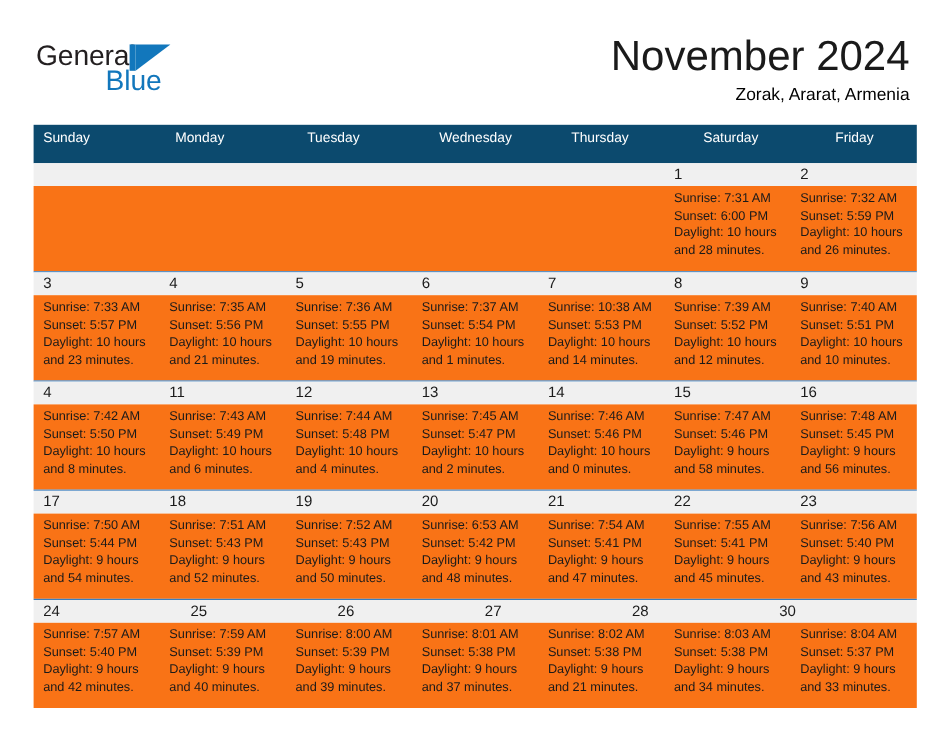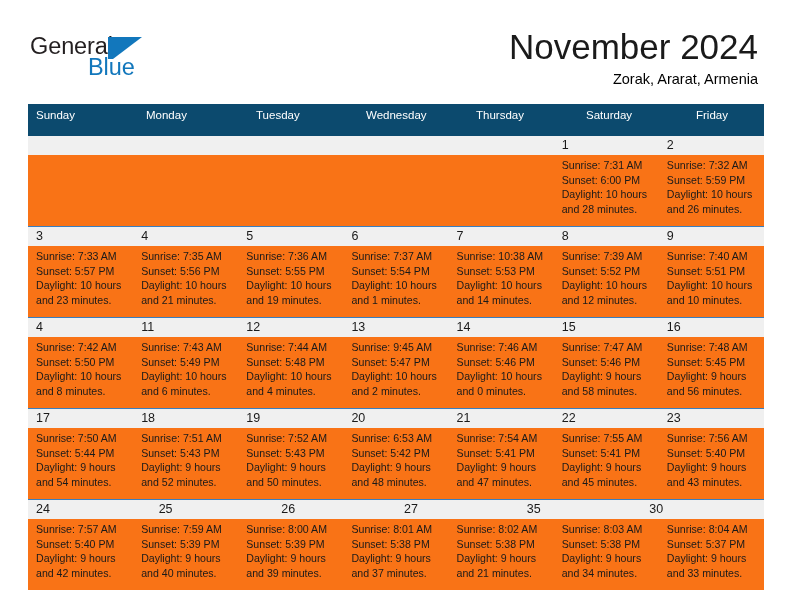--- a/index.html
+++ b/index.html
@@ -325,21 +325,21 @@
               <div class="ln">Daylight: 10 hours</div>
               <div class="ln">and 6 minutes.</div>
             </div>
             <div class="body-cell">
               <div class="ln">Sunrise: 7:44 AM</div>
               <div class="ln">Sunset: 5:48 PM</div>
               <div class="ln">Daylight: 10 hours</div>
               <div class="ln">and 4 minutes.</div>
             </div>
             <div class="body-cell">
-              <div class="ln">Sunrise: 9:45 AM</div>
+              <div class="ln">Sunrise: 7:45 AM</div>
               <div class="ln">Sunset: 5:47 PM</div>
               <div class="ln">Daylight: 10 hours</div>
               <div class="ln">and 2 minutes.</div>
             </div>
             <div class="body-cell">
               <div class="ln">Sunrise: 7:46 AM</div>
               <div class="ln">Sunset: 5:46 PM</div>
               <div class="ln">Daylight: 10 hours</div>
               <div class="ln">and 0 minutes.</div>
             </div>
@@ -411,21 +411,21 @@
               <div class="ln">and 43 minutes.</div>
             </div>
           </div>
         </div>
         <div class="week">
           <div class="date-band">
             <div class="date-cell">24</div>
             <div class="date-cell">25</div>
             <div class="date-cell">26</div>
             <div class="date-cell">27</div>
-            <div class="date-cell">35</div>
+            <div class="date-cell">28</div>
             <div class="date-cell">30</div>
           </div>
           <div class="body-band">
             <div class="body-cell">
               <div class="ln">Sunrise: 7:57 AM</div>
               <div class="ln">Sunset: 5:40 PM</div>
               <div class="ln">Daylight: 9 hours</div>
               <div class="ln">and 42 minutes.</div>
             </div>
             <div class="body-cell">

